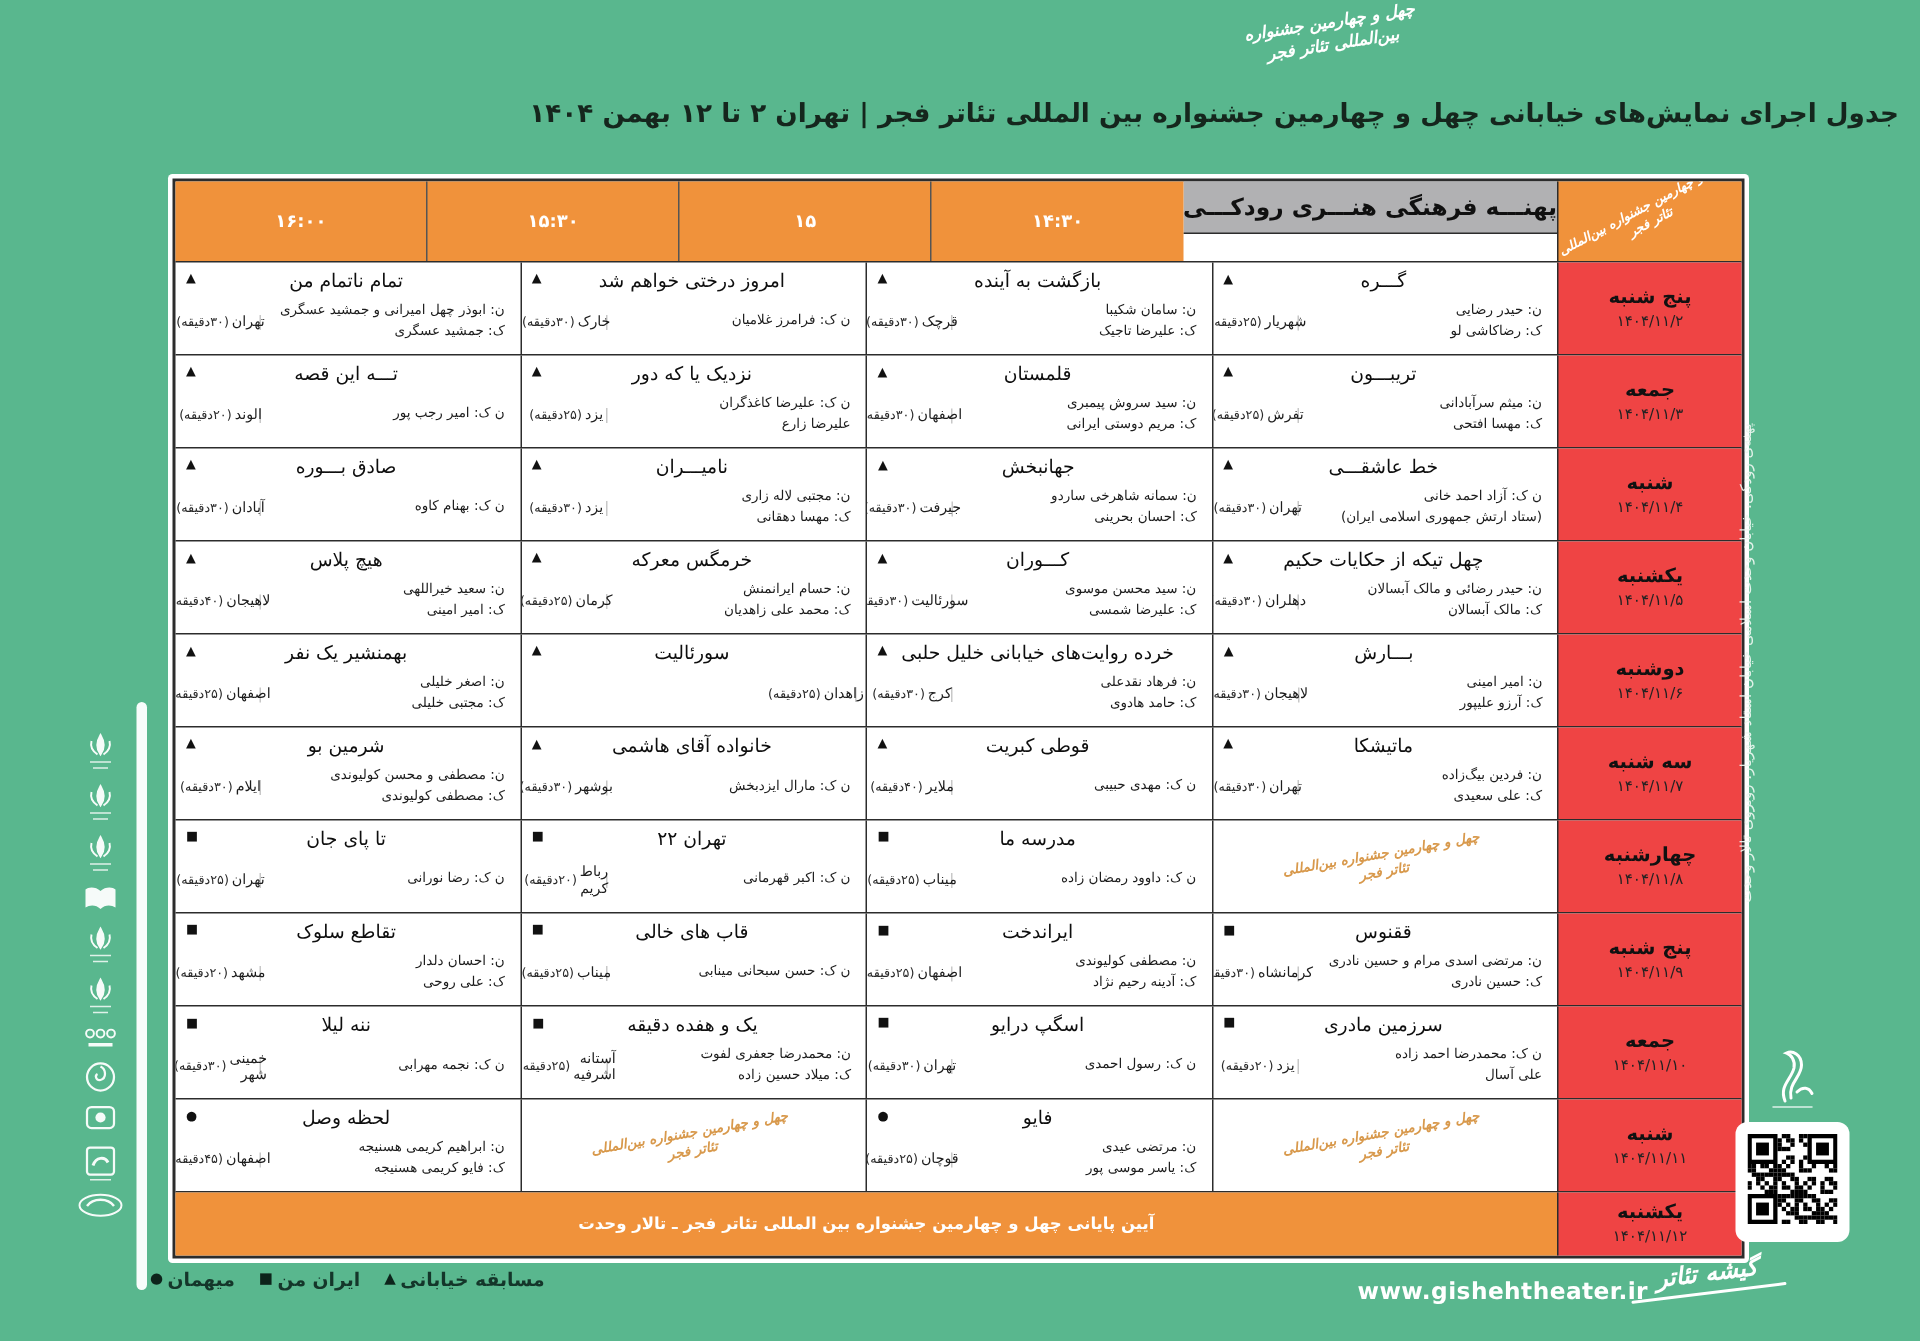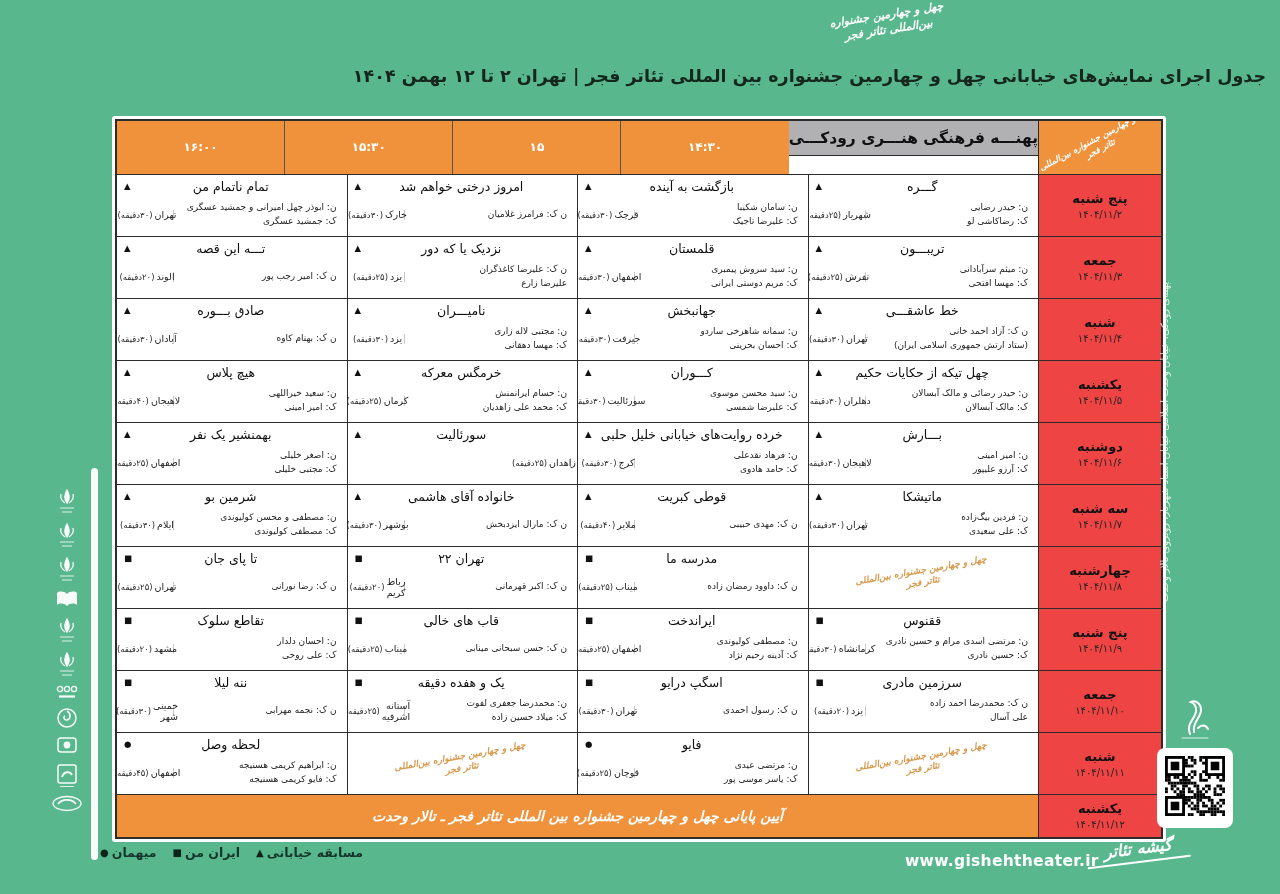--- a/index.html
+++ b/index.html
@@ -78,21 +78,21 @@
   .city{font-size:9.5px;color:#1c1c1c;}
   .dur{font-size:8.5px;color:#2a2a2a;}
   .logo-slot{display:flex;align-items:center;justify-content:center;}
   .cell-callig{
     color:#d8994c;font-size:9px;font-weight:bold;font-style:italic;
     transform:rotate(-10deg);text-align:center;line-height:1.3;width:150px;
   }
   .t-row.closing{height:46px;}
   .closing-bar{
     flex:1;background:#f0923b;display:flex;align-items:center;justify-content:center;
-    color:#fff;font-size:14px;font-weight:bold;font-style:italic;
+    color:#fff;font-size:11px;font-weight:bold;
   }
   
   .legend{
     position:absolute;left:100px;top:845px;display:flex;direction:rtl;gap:16px;
     font-size:12.5px;font-weight:bold;color:#14362a;align-items:center;
   }
   .legend .item{display:flex;align-items:center;gap:3px;}
   .legend .lmark{font-size:10px;color:#0d241b;}
   
   .website{

